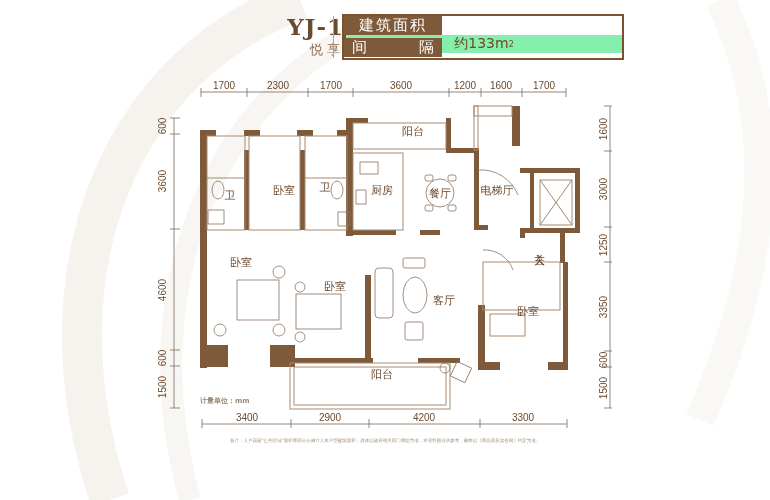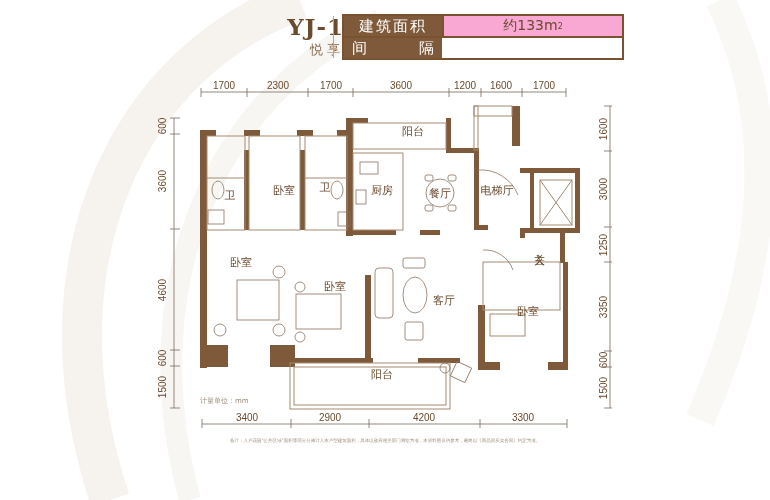--- a/index.html
+++ b/index.html
@@ -4,30 +4,30 @@
 <style>
   html, body { margin:0; padding:0; }
   body { width:770px; height:500px; background:#ffffff; position:relative; overflow:hidden;
          font-family:"DejaVu Sans", sans-serif; color:#7a5230; }
   .wm { position:absolute; left:0; top:0; width:770px; height:500px; pointer-events:none; }
   .title-block { position:absolute; left:258px; top:14px; width:120px; text-align:right; }
   .model { font-family:"DejaVu Serif", serif; font-weight:bold; font-size:23px; color:#6b4a2e; letter-spacing:1px; line-height:26px; }
   .subtitle { font-size:13px; color:#8a6a4c; letter-spacing:4px; line-height:18px; margin-top:1px; }
   .vsep { position:absolute; left:333px; top:16px; width:1px; height:42px; background:#b9a48e; }
   .spec { position:absolute; left:342px; top:14px; width:278px; border:2px solid #7a5230; border-collapse:collapse; }
-  .spec .row { display:flex; height:20px; }
+  .spec .row { display:flex; height:20px;flex-direction:column; }
   .spec .row + .row { border-top:2px solid #7a5230; }
   .spec .k { width:98px; background:#7f5a3a; color:#fff; font-size:15px; display:flex; align-items:center; justify-content:center; letter-spacing:2px; }
   .spec .k.spread { justify-content:space-between; padding:0 8px; letter-spacing:0; box-sizing:border-box; }
-  .spec .v { flex:1; background:#f9a8d4; color:#6b4a2e; font-size:14px; display:flex; align-items:center; justify-content:center; border-left:2px solid #7a5230; }
+  .spec .v { flex:1; background:#86efac; color:#6b4a2e; font-size:14px; display:flex; align-items:center; justify-content:center; border-left:2px solid #7a5230; }
   sup { font-size:8px; }
   svg.plan { position:absolute; left:0; top:0; }
   .dim { font-family:"Liberation Sans", sans-serif; font-size:10px; fill:#6b4a2e; }
   .room { font-size:11px; fill:#6b4a2e; font-family:"DejaVu Sans", sans-serif; }
-  .unit { position:absolute; left:200px; top:396px; font-size:7px; color:#9a8a78; }
+  .unit { position:absolute; left:200px; top:396px; font-size:7px; color:#9a8a78;font-weight:bold; }
   .note { position:absolute; left:230px; top:438px; width:380px; font-size:4.5px; color:#a08d78; white-space:nowrap; overflow:hidden; }
 </style>
 </head>
 <body>
 
 <svg class="wm" viewBox="0 0 770 500">
   <path d="M300 0 C 130 60, 30 260, 110 500" stroke="#f6f3ef" stroke-width="40" fill="none"></path>
   <path d="M380 20 C 220 90, 130 280, 190 500" stroke="#f8f6f3" stroke-width="22" fill="none"></path>
   <path d="M720 0 C 780 120, 770 260, 700 420" stroke="#faf8f5" stroke-width="30" fill="none"></path>
 </svg>

